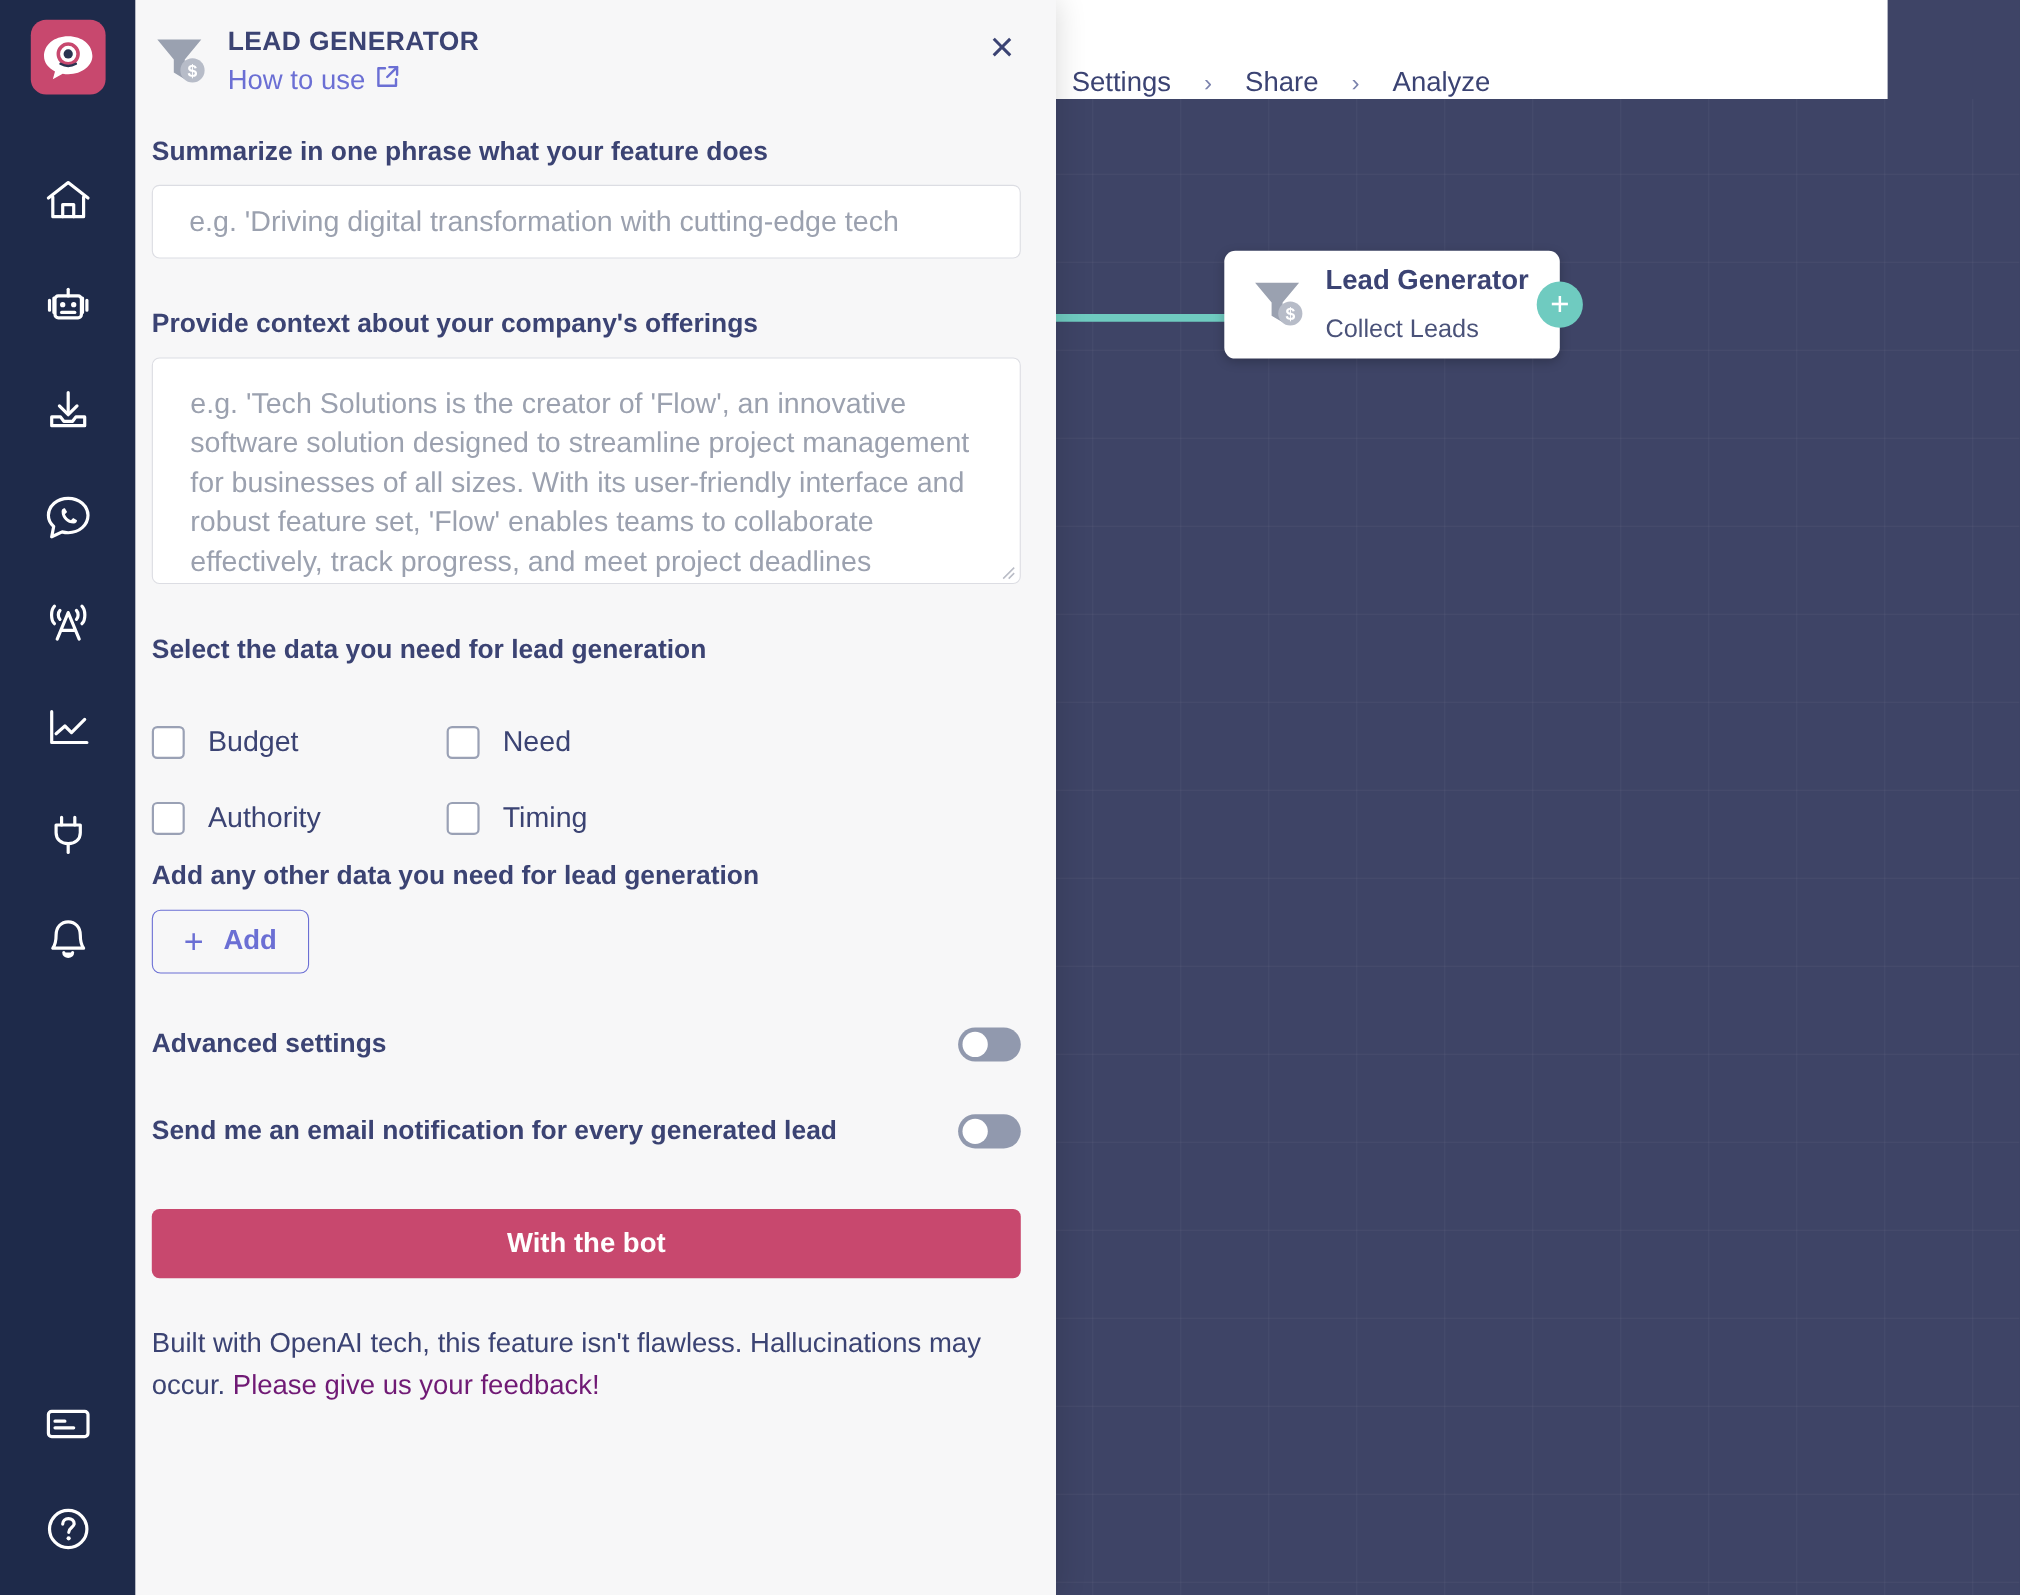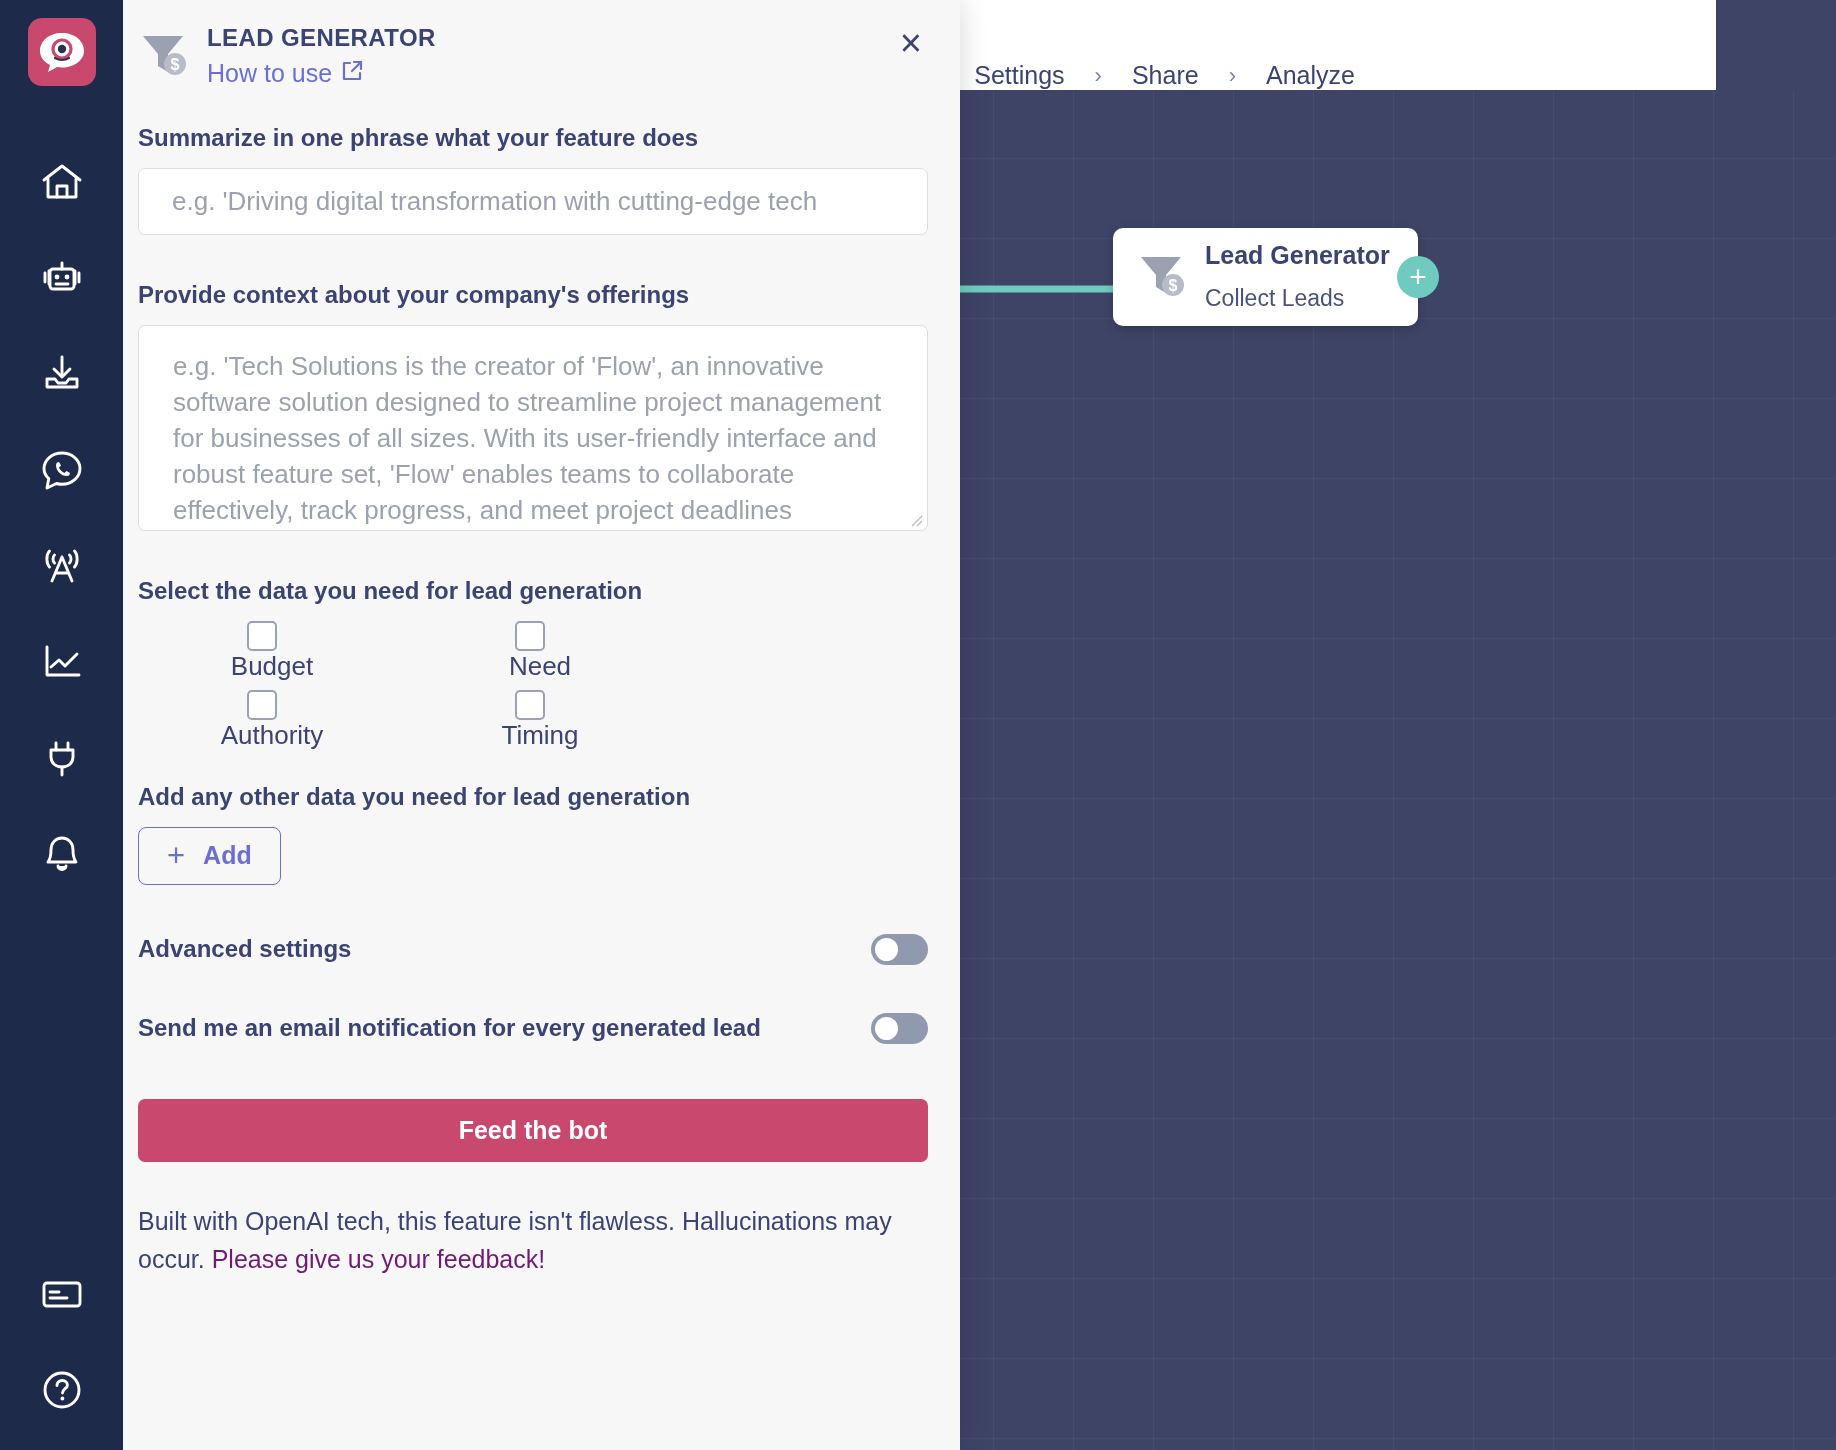--- a/index.html
+++ b/index.html
@@ -158,24 +158,23 @@
     pointer-events: none;
   }
 
   .section-gap { height: 44px; }
 
   .checkbox-grid {
     display: flex; flex-wrap: wrap;
     margin-top: 6px;
   }
   .checkbox-item {
-    display: flex; align-items: center;
+    display: flex; align-items: flex-end;
     width: 268px; height: 69px;
     cursor: pointer;
-    flex-direction: column;
   }
   .cbox {
     width: 30px; height: 30px;
     border: 2px solid #9aa1b5; border-radius: 5px;
     background: #fff; margin-right: 21px;
     flex: none;
   }
   .cbox-label { font-size: 26px; color: #3b4373; }
 
   #add-button {
@@ -455,21 +454,21 @@
 
       <div class="toggle-row">
         <span class="toggle-label">Send me an email notification for every generated lead</span>
         <span class="toggle">
             <span class="knob"></span>
           </span>
       </div>
 
       <div style="height:55px"></div>
 
-      <button id="feed-button">Feed the bot</button>
+      <button id="feed-button">With the bot</button>
 
       <div id="disclaimer">
         <span>Built with OpenAI tech, this feature isn't flawless. Hallucinations may occur. </span><span id="feedback-link">Please give us your feedback!</span>
       </div>
 
     </div>
   </div>
 </div>
 
 </body></html>

